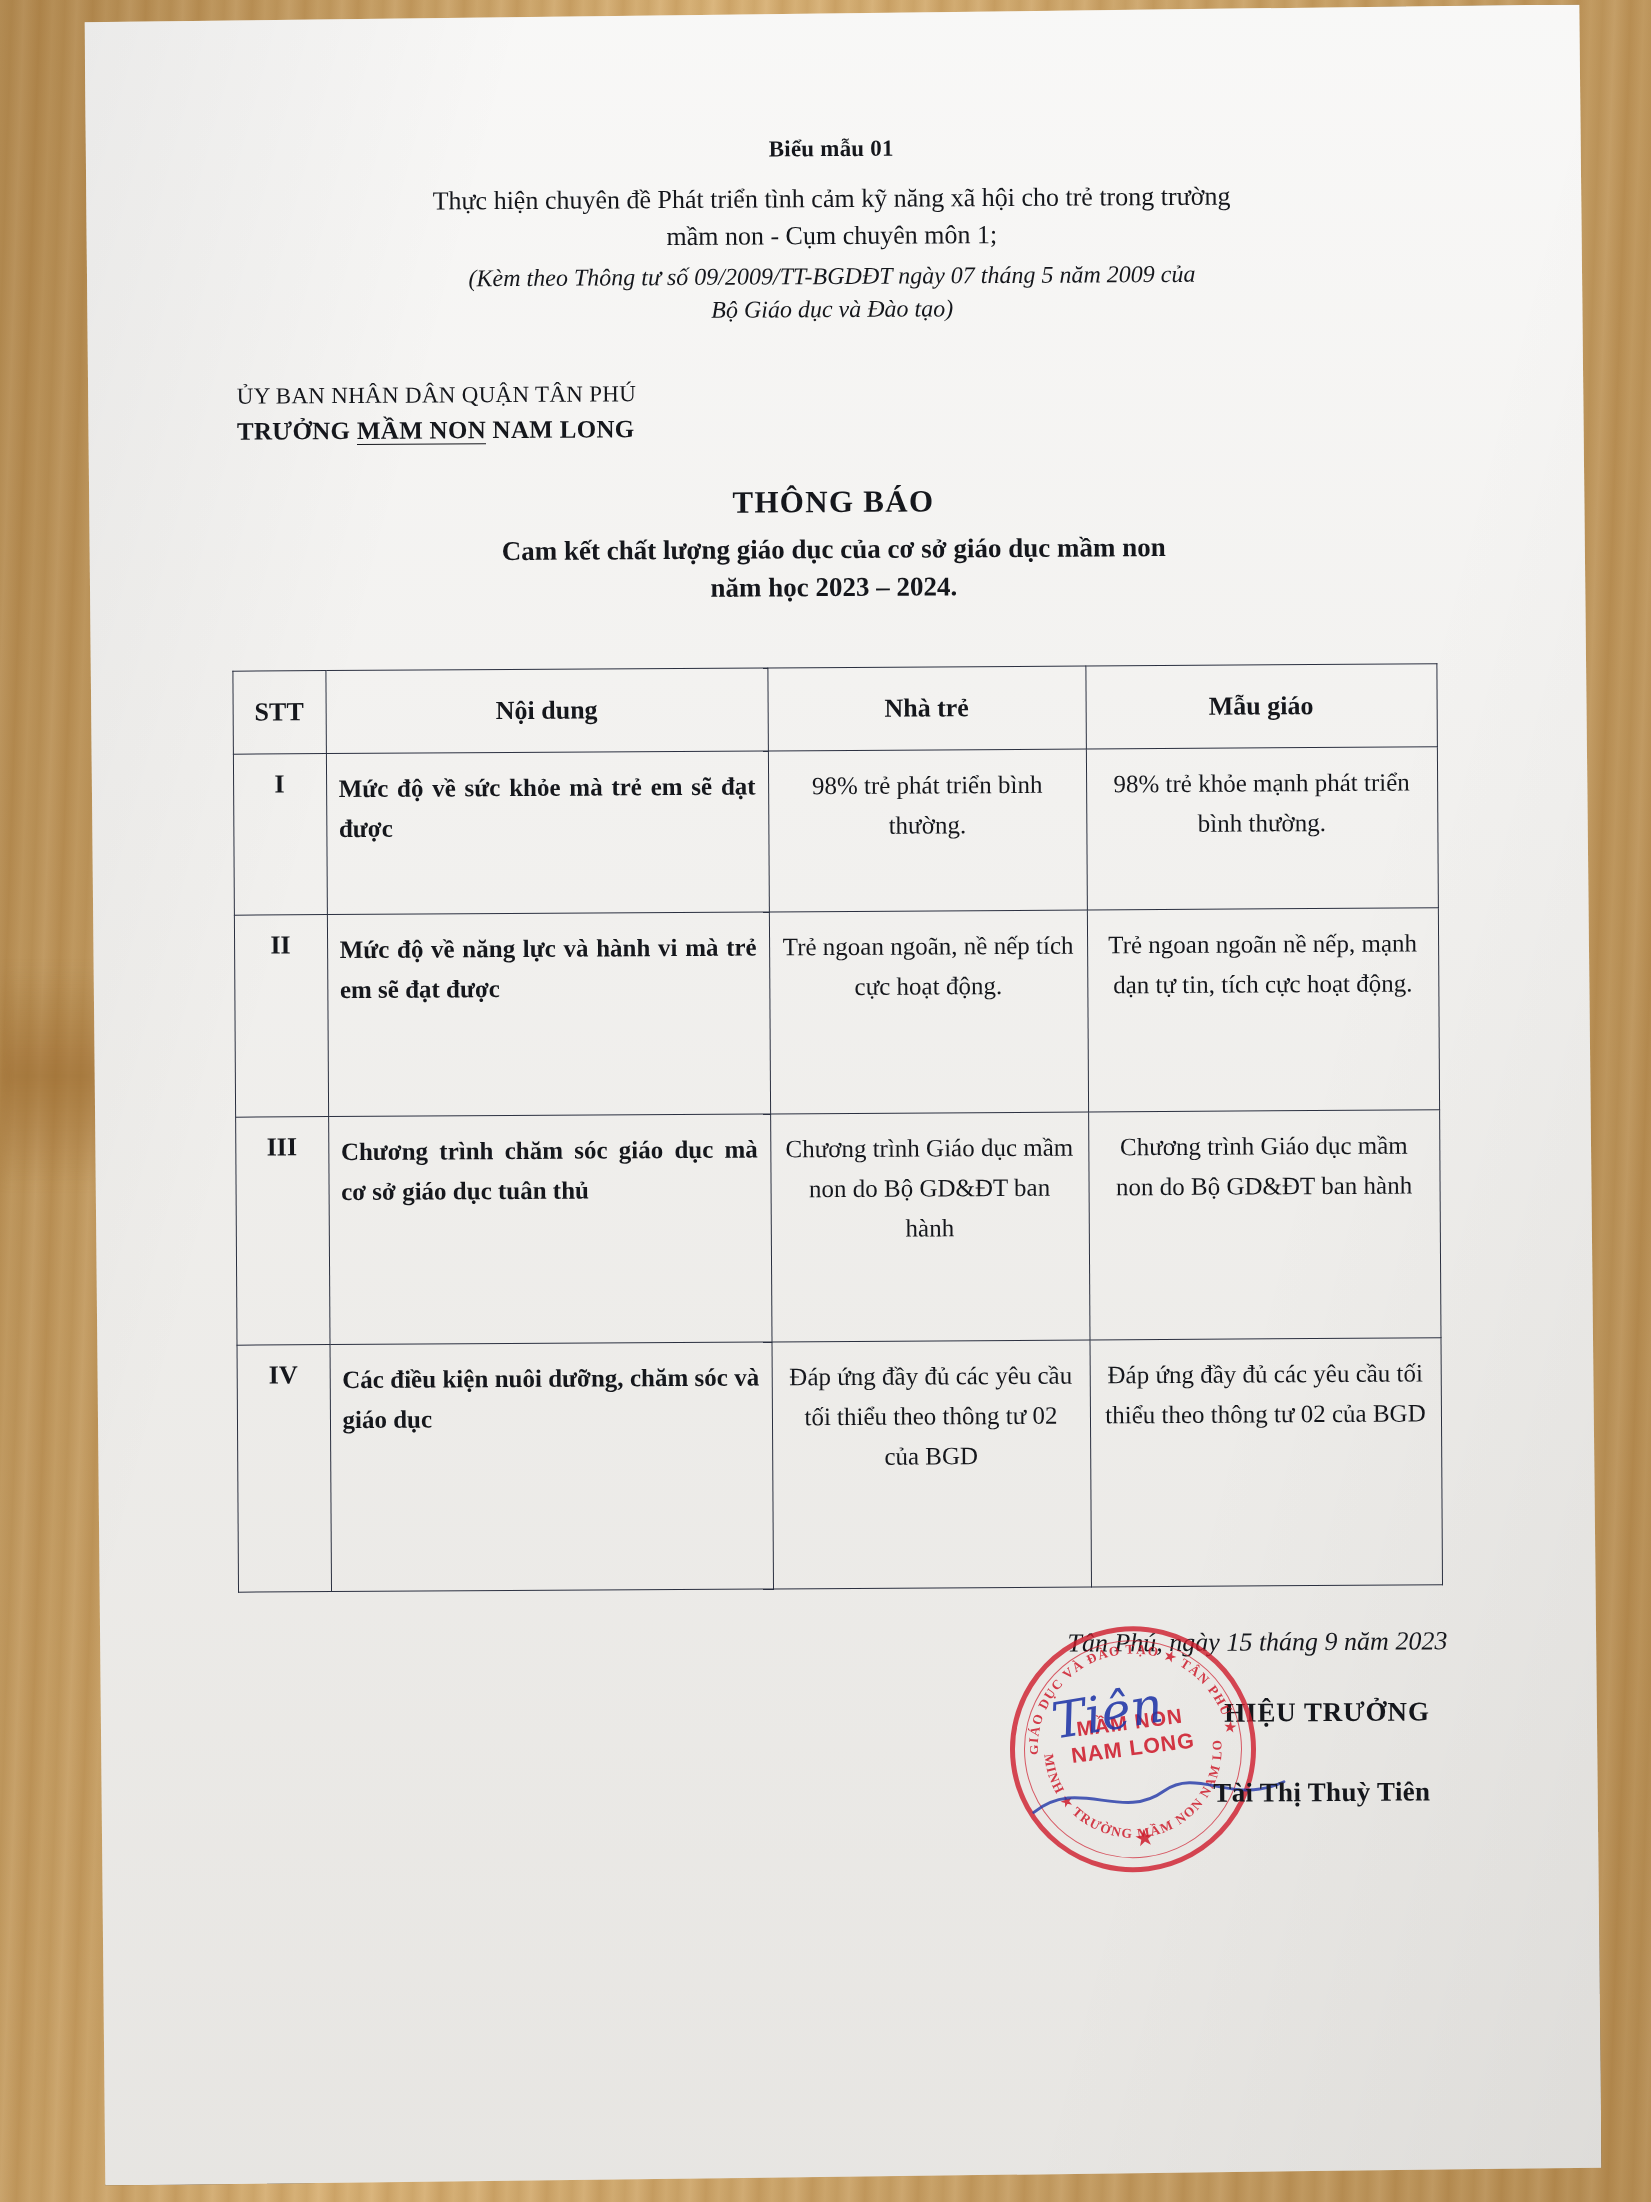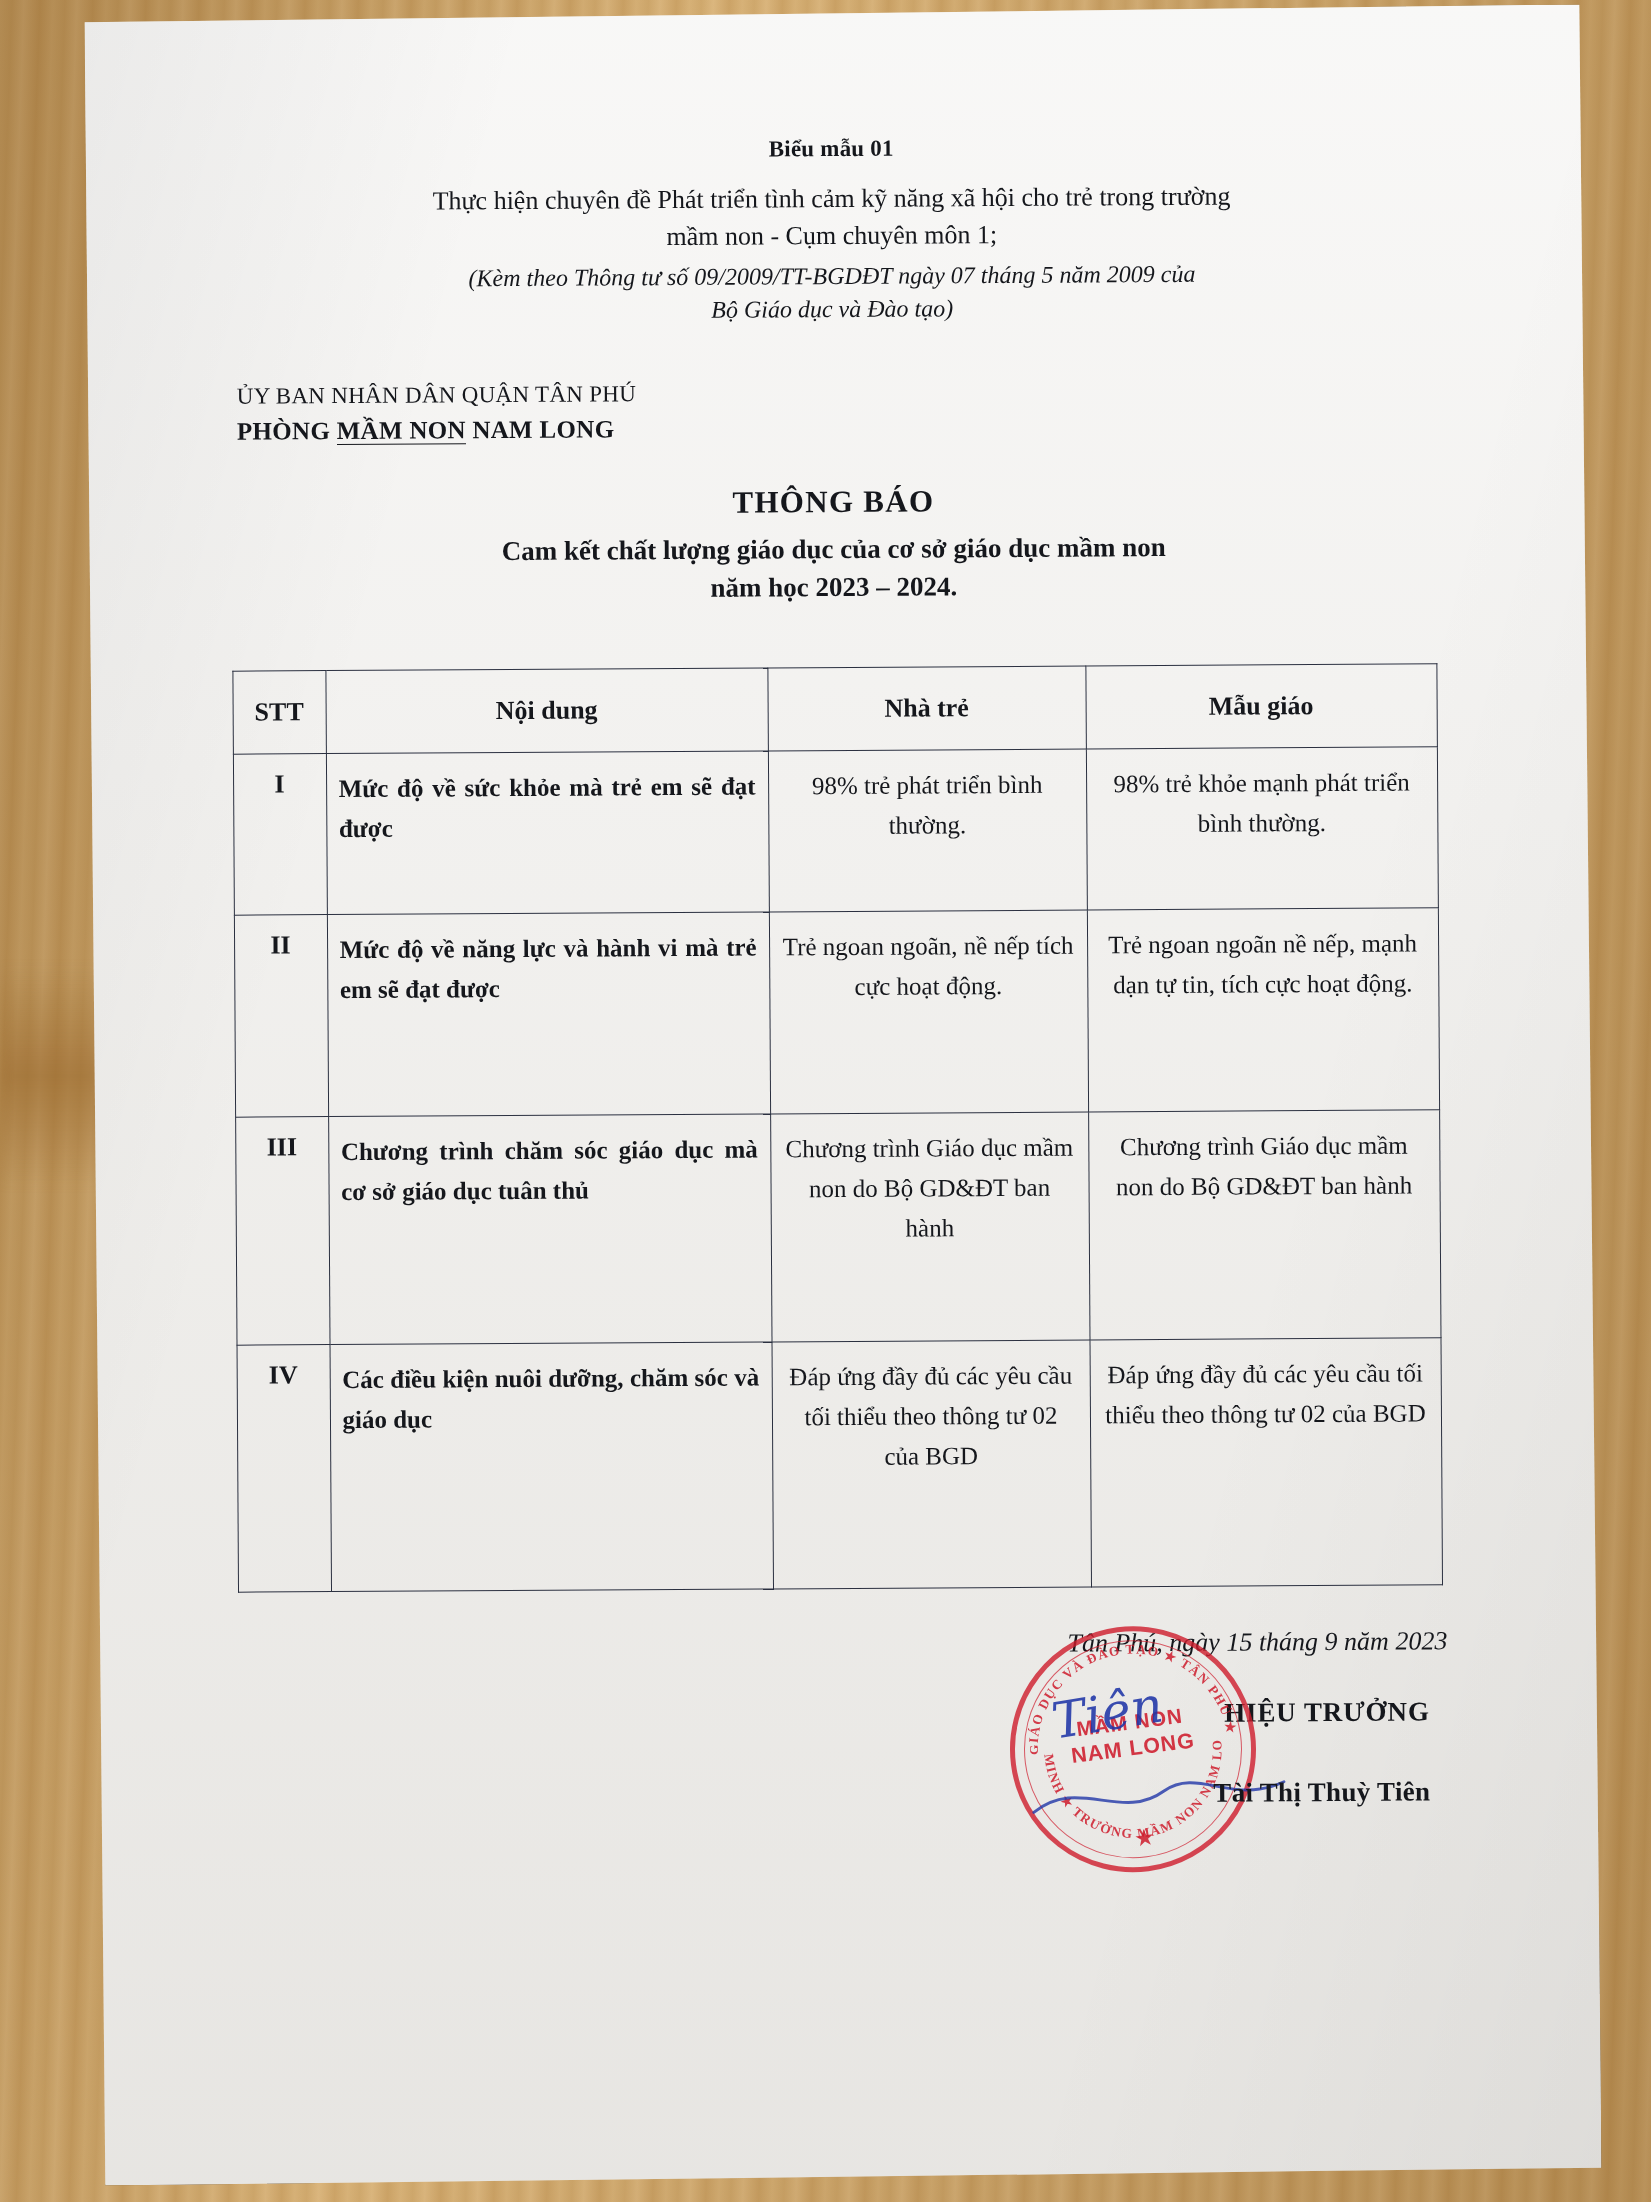--- a/index.html
+++ b/index.html
@@ -306,21 +306,21 @@
       <span>Thực hiện chuyên đề Phát triển tình cảm kỹ năng xã hội cho trẻ trong trường</span>
       <span class="line2">mầm non - Cụm chuyên môn 1;</span>
       <div class="intro-italic">
         <div>(Kèm theo Thông tư số 09/2009/TT-BGDĐT ngày 07 tháng 5 năm 2009 của</div>
         <div>Bộ Giáo dục và Đào tạo)</div>
       </div>
     </div>
 
     <div class="org">
       <div class="l1">ỦY BAN NHÂN DÂN QUẬN TÂN PHÚ</div>
-      <div class="l2"><span>PHÒNG </span><span class="underlined">MẦM NON</span><span> NAM LONG</span></div>
+      <div class="l2"><span>TRƯỞNG </span><span class="underlined">MẦM NON</span><span> NAM LONG</span></div>
     </div>
 
     <div class="notice-title center">THÔNG BÁO</div>
     <div class="notice-sub center">
       <div>Cam kết chất lượng giáo dục của cơ sở giáo dục mầm non</div>
       <div>năm học 2023 – 2024.</div>
     </div>
 
     <table class="commit">
       <colgroup>

